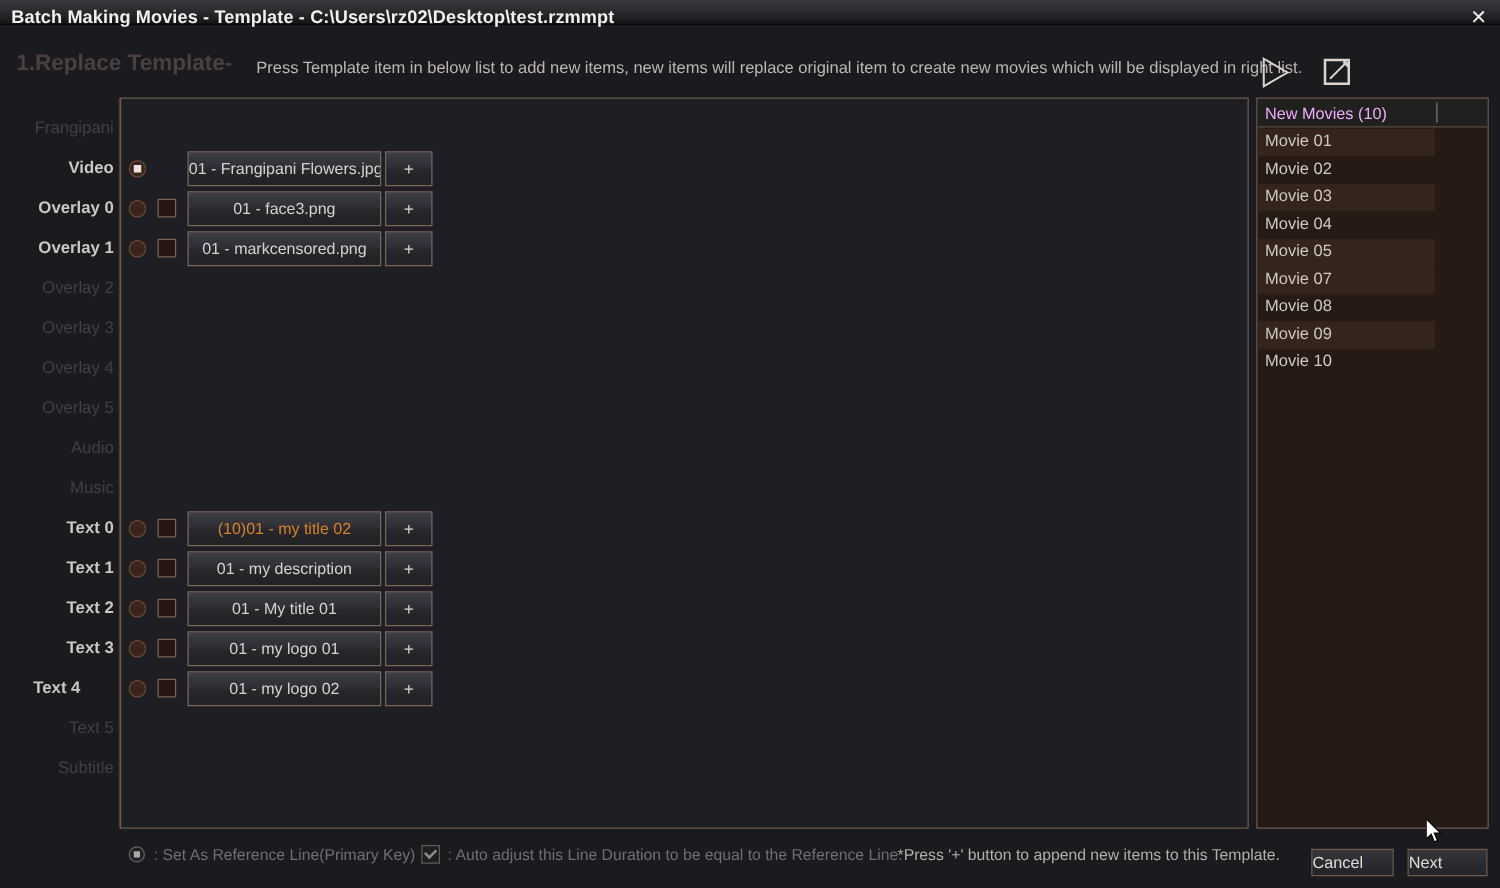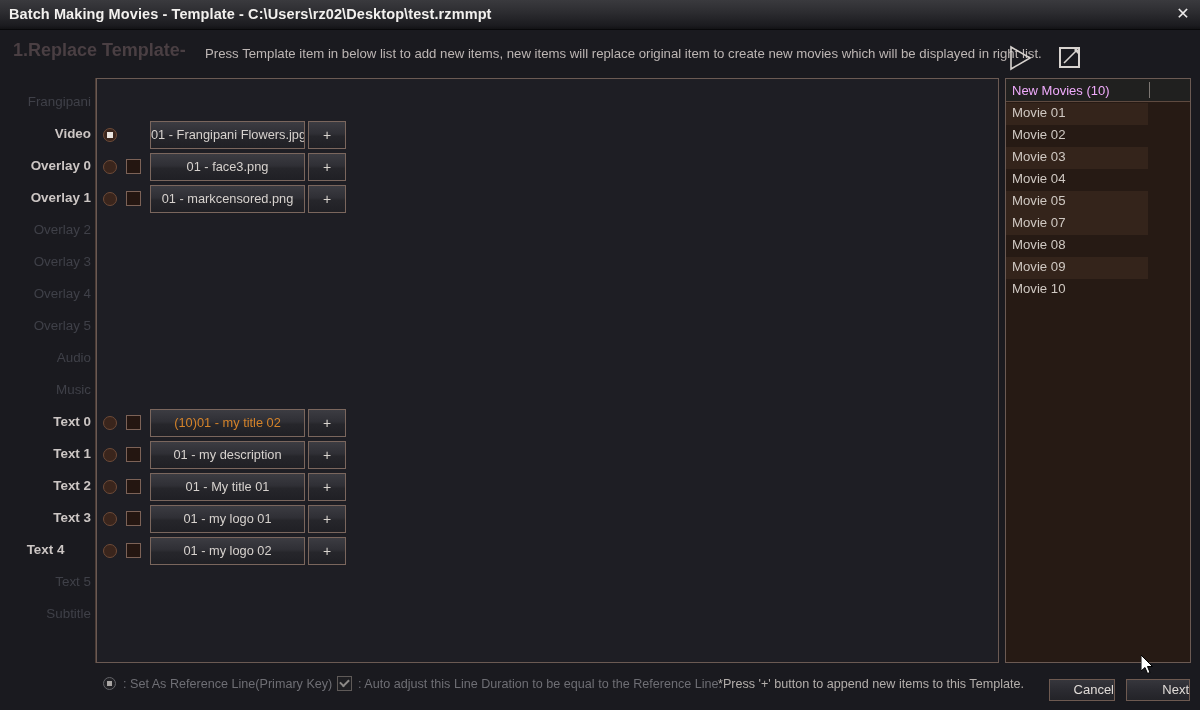--- a/index.html
+++ b/index.html
@@ -14,21 +14,21 @@
     font-family: "Liberation Sans", sans-serif;
     position: relative;
     color: #c9c4c0;
     -webkit-font-smoothing: antialiased;
   }
 
   
   #titlebar {
     position: absolute;
     left: 0; top: 0;
-    width: 1200px; height: 30px;
+    width: 1200px; height: 20px;
     background: linear-gradient(to bottom, #3a3a3e 0%, #2e2e32 38%, #1b1b1f 88%, #121215 100%);
     border-bottom: 1px solid #08080a;
     box-sizing: border-box;
   }
   #title-text {
     position: absolute;
     left: 9px; top: 6px;
     font-size: 14.5px;
     font-weight: bold;
     color: #f2f0ee;
@@ -301,21 +301,21 @@
   .dlg-btn {
     position: absolute;
     top: 679px;
     height: 22px;
     background: linear-gradient(to bottom, #36363c 0%, #2b2b31 50%, #232328 100%);
     border: 1px solid #6e5a51;
     box-sizing: border-box;
     color: #e0dbd7;
     font-size: 13px;
     line-height: 20px;
-    text-align: right;
+    text-align: left;
     cursor: pointer;
   }
   #cancel-btn { left: 1049px; width: 66px; }
   #next-btn   { left: 1126px; width: 64px; }
 
   
   #cursor {
     position: absolute;
     left: 1141px; top: 655px;
     width: 14px; height: 21px;

